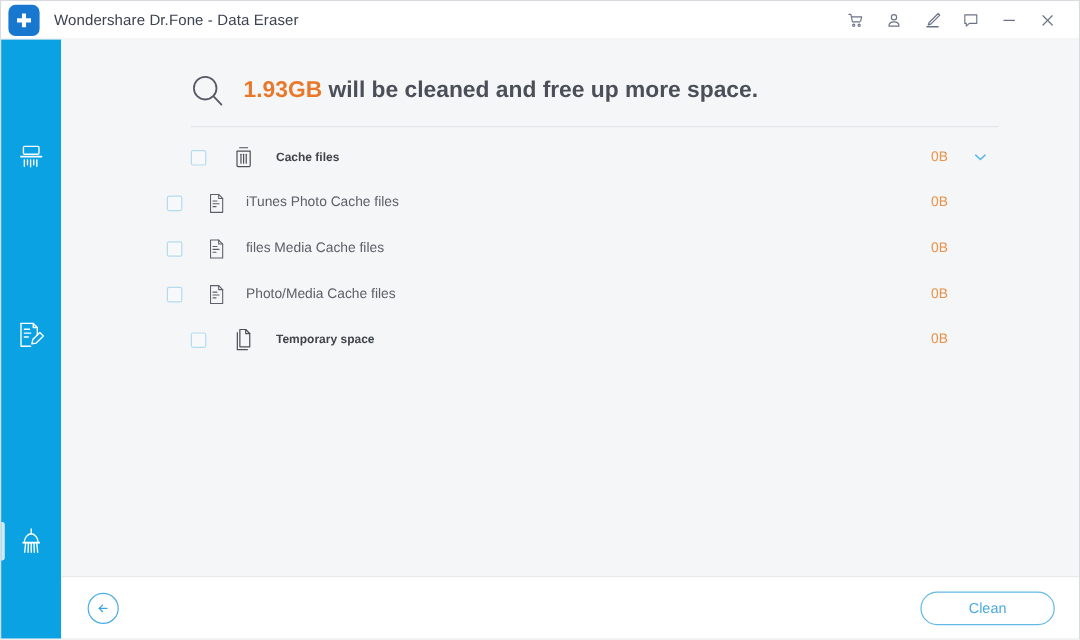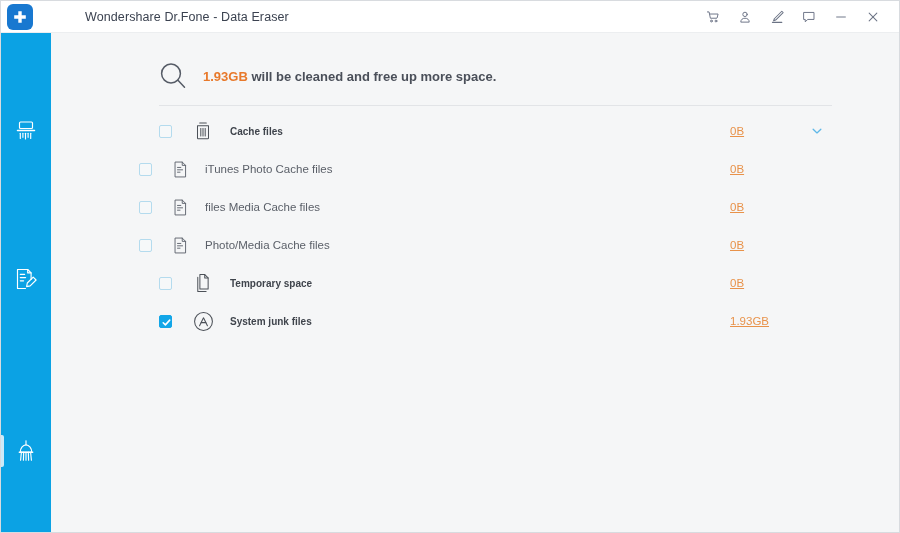--- a/index.html
+++ b/index.html
@@ -17,21 +17,20 @@
     display: flex; flex-direction: column;
   }
 
   
   .titlebar {
     height: 32px;
     background: #ffffff;
     display: flex; align-items: center;
     flex: 0 0 32px;
     border-bottom: 1px solid #eceef0;
-    gap: 40px;
   }
   .logo {
     width: 26px; height: 26px;
     margin-left: 6px;
     border-radius: 6px;
     background: #1878d0;
     display: flex; align-items: center; justify-content: center;
     flex: 0 0 auto;
   }
   .logo svg { display: block; }
@@ -89,21 +88,21 @@
 
   .header {
     display: flex; align-items: center;
     padding: 24px 0 0 106px;
     height: 62px;
     flex: 0 0 auto;
   }
   .search-icon { flex: 0 0 auto; color: #555b66; margin-right: 14px; }
   .search-icon svg { display: block; }
   .headline {
-    font-size: 13px;
+    font-size: 19px;
     font-weight: bold;
     color: #4a4f59;
     white-space: nowrap;
   }
   .headline .amount { color: #e8792b; }
 
   .divider {
     height: 1px;
     background: #e2e4e7;
     margin: 10px 67px 0 108px;
@@ -150,21 +149,21 @@
     white-space: nowrap;
   }
   .row.sub .rlabel { font-weight: normal; font-size: 11.5px; color: #5b6069; margin-left: 15px; }
 
   .rspacer { flex: 1 1 auto; }
 
   .rsize {
     font-size: 11.5px;
     color: #e8924a;
     white-space: nowrap;
-    text-decoration: underline;
+    text-align: right;
   }
   .row.main .rsize { min-width: 60px; }
   .row.sub  .rsize { min-width: 60px; padding-right: 0; }
 
   .chev {
     width: 30px;
     display: flex; align-items: center; justify-content: center;
     color: #5fb8e8; cursor: pointer;
     margin-left: 12px;
   }
@@ -402,37 +401,31 @@
               <path d="M6.3 5.6v15.6h9.1"></path>
             </svg>
           </span>
           <span class="rlabel">Temporary space</span>
           <span class="rspacer"></span>
           <span class="rsize">0B</span>
           <span class="chev-pad"></span>
         </div>
 
 
-        <div class="row main">
-          <span class="cb on">
-            <svg width="11" height="11" viewBox="0 0 12 12" fill="none" stroke="#ffffff" stroke-width="1.7" stroke-linecap="round" stroke-linejoin="round">
-              <polyline points="2.4,6.3 4.8,8.6 9.5,3.4"></polyline>
-            </svg>
-          </span>
-          <span class="ricon">
-            <svg width="23" height="23" viewBox="0 0 24 24" fill="none" stroke="currentColor" stroke-width="1.1" stroke-linecap="round" stroke-linejoin="round">
-              <circle cx="12" cy="12" r="9.3"></circle>
-              <path d="M7.9 16.4l4.1-8.2 4.1 8.2"></path>
-              <line x1="9.6" y1="13.2" x2="14.4" y2="13.2"></line>
-            </svg>
-          </span>
-          <span class="rlabel">System junk files</span>
-          <span class="rspacer"></span>
-          <span class="rsize">1.93GB</span>
-          <span class="chev-pad"></span>
-        </div>
-
-      </div>
-
+
+      </div>
+
+      <div class="footer">
+        <div class="back-btn">
+          <span>
+            <svg width="14" height="14" viewBox="0 0 16 16" fill="none" stroke="currentColor" stroke-width="1.25" stroke-linecap="round" stroke-linejoin="round">
+              <line x1="11.6" y1="8" x2="4.4" y2="8"></line>
+              <polyline points="7.4,4.9 4.2,8 7.4,11.1"></polyline>
+            </svg>
+          </span>
+        </div>
+        <div class="f-spacer"></div>
+        <button class="clean-btn">Clean</button>
+      </div>
 
     </div>
   </div>
 </div>
 
 </body></html>

